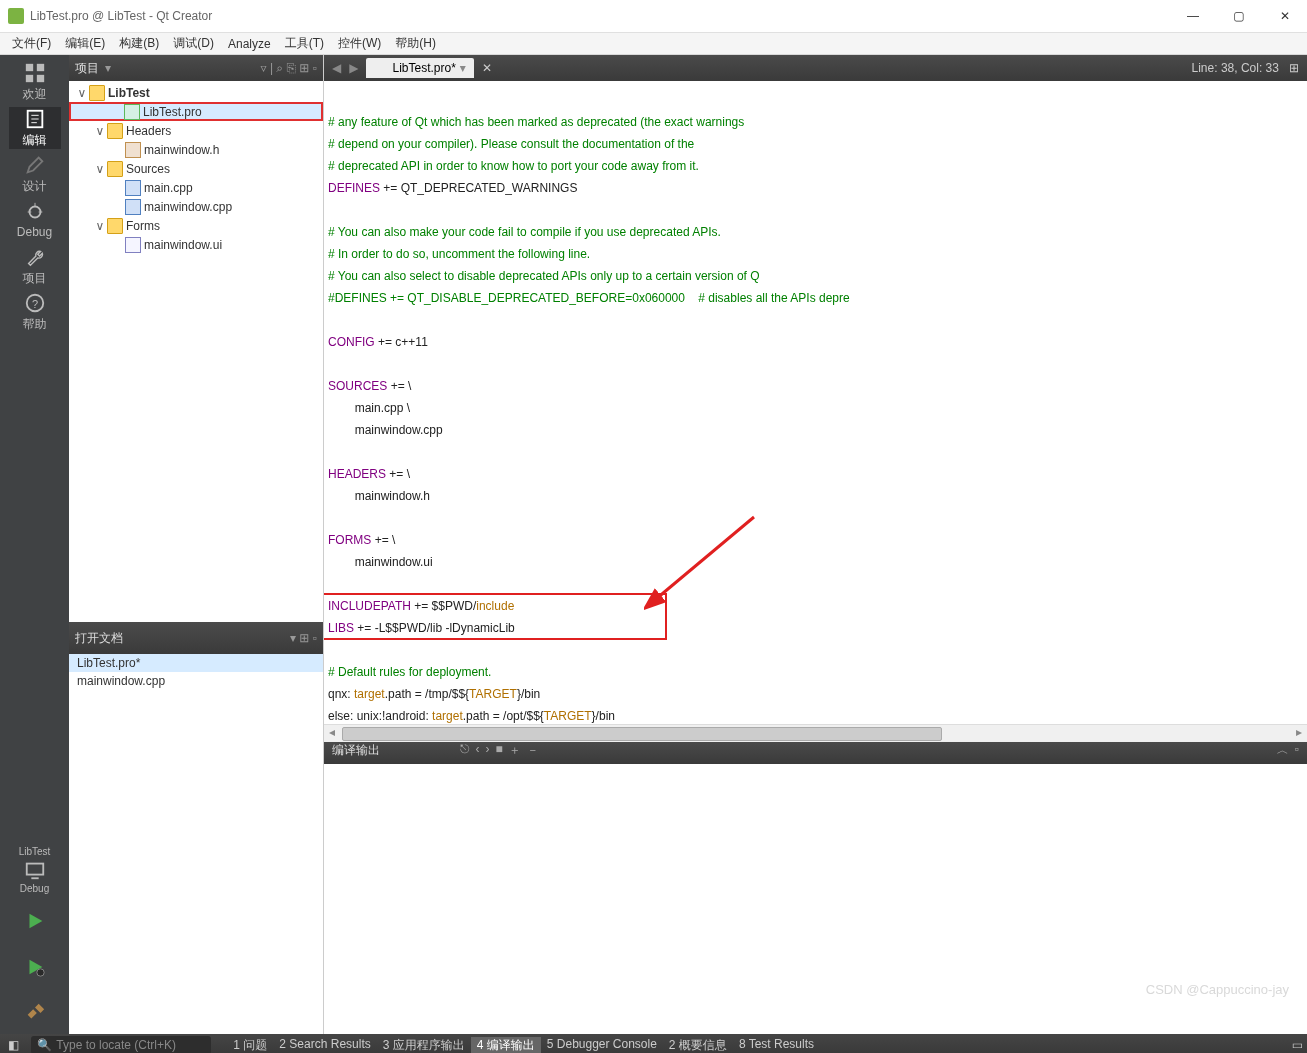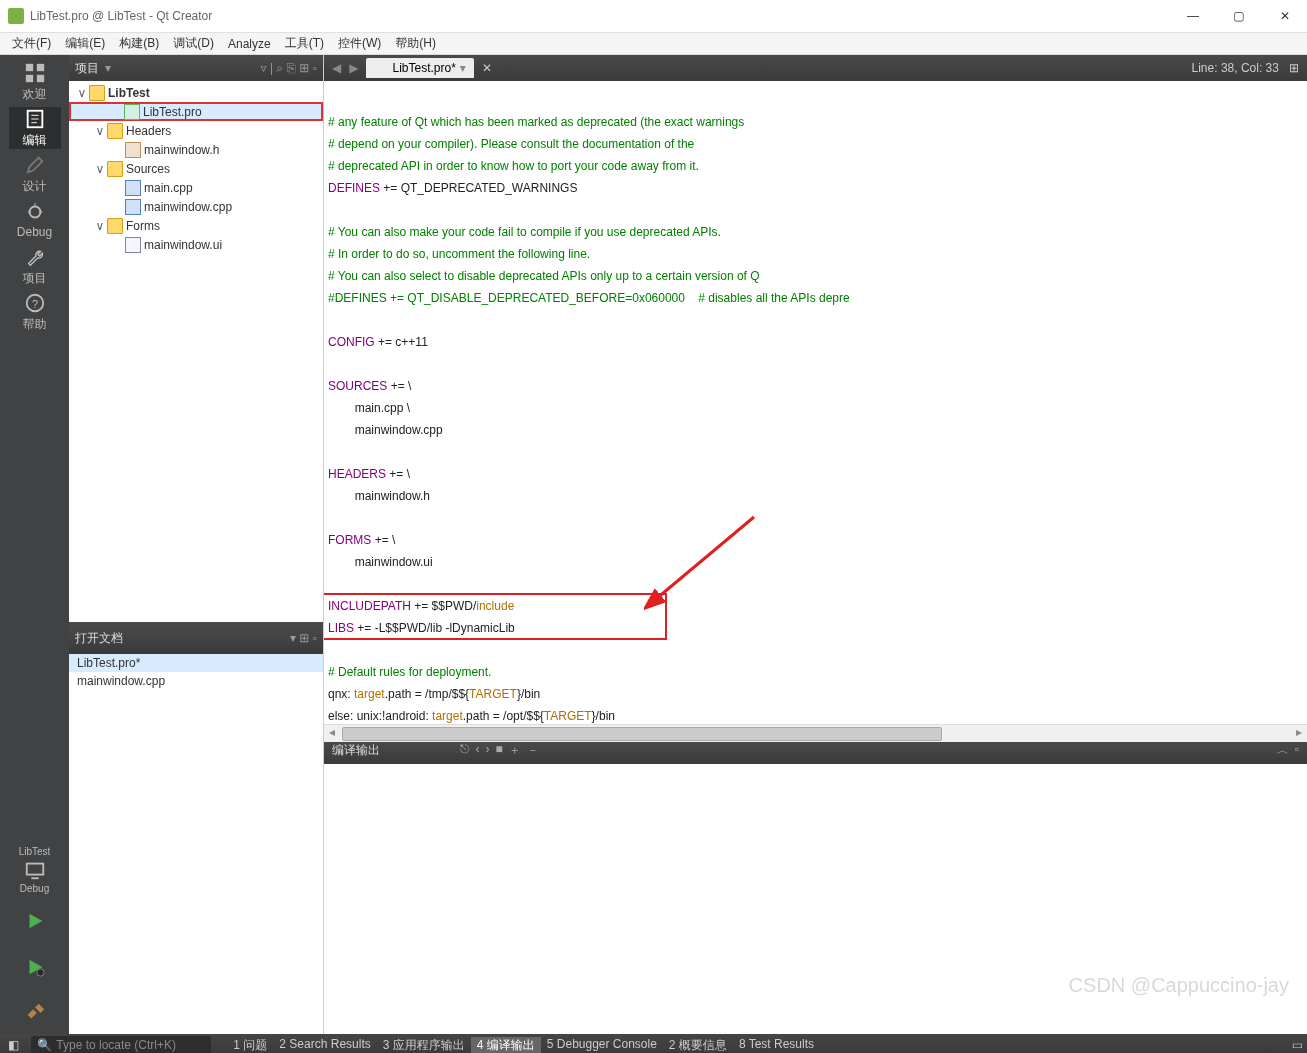--- a/index.html
+++ b/index.html
@@ -55,21 +55,21 @@
 .hscroll .track{flex:1;background:#f0f0f0;position:relative;}
 .hscroll .thumb{position:absolute;height:14px;top:2px;background:#ccc;border:1px solid #aaa;border-radius:2px;}
 .output-hdr{height:22px;background:linear-gradient(#4a4a4a,#3a3a3a);color:#ddd;display:flex;padding:0 8px;gap:8px;}
 .output-hdr .tools{margin-left:72px;display:flex;gap:6px;color:#aaa;}
 .output-hdr .rtools{margin-left:auto;display:flex;gap:6px;color:#aaa;}
 .output{height:270px;background:#fff;}
 .statusbar{height:22px;background:linear-gradient(#454545,#383838);color:#ccc;display:flex;align-items:center;padding:0 4px;gap:4px;}
 .statusbar .search{display:flex;align-items:center;background:#2d2d2d;height:18px;padding:0 6px;border-radius:3px;margin-left:4px;width:180px;color:#888;}
 .statusbar .tabbtn{padding:0 6px;color:#ccc;}
 .statusbar .tabbtn.active{background:#666;color:#fff;}
-.watermark{position:absolute;right:18px;bottom:56px;color:#d9d9d9;font-size:20px;font-family:Arial,sans-serif;pointer-events:none;}
+.watermark{position:absolute;right:18px;bottom:56px;color:#d9d9d9;font-size:13px;font-family:Arial,sans-serif;pointer-events:none;}
 </style>
 </head>
 <body>
 
 <div class="titlebar">
   <span class="app-icon"></span>
   <span class="title">LibTest.pro @ LibTest - Qt Creator</span>
   <div class="win-controls">
     <span>—</span>
     <span>▢</span>

